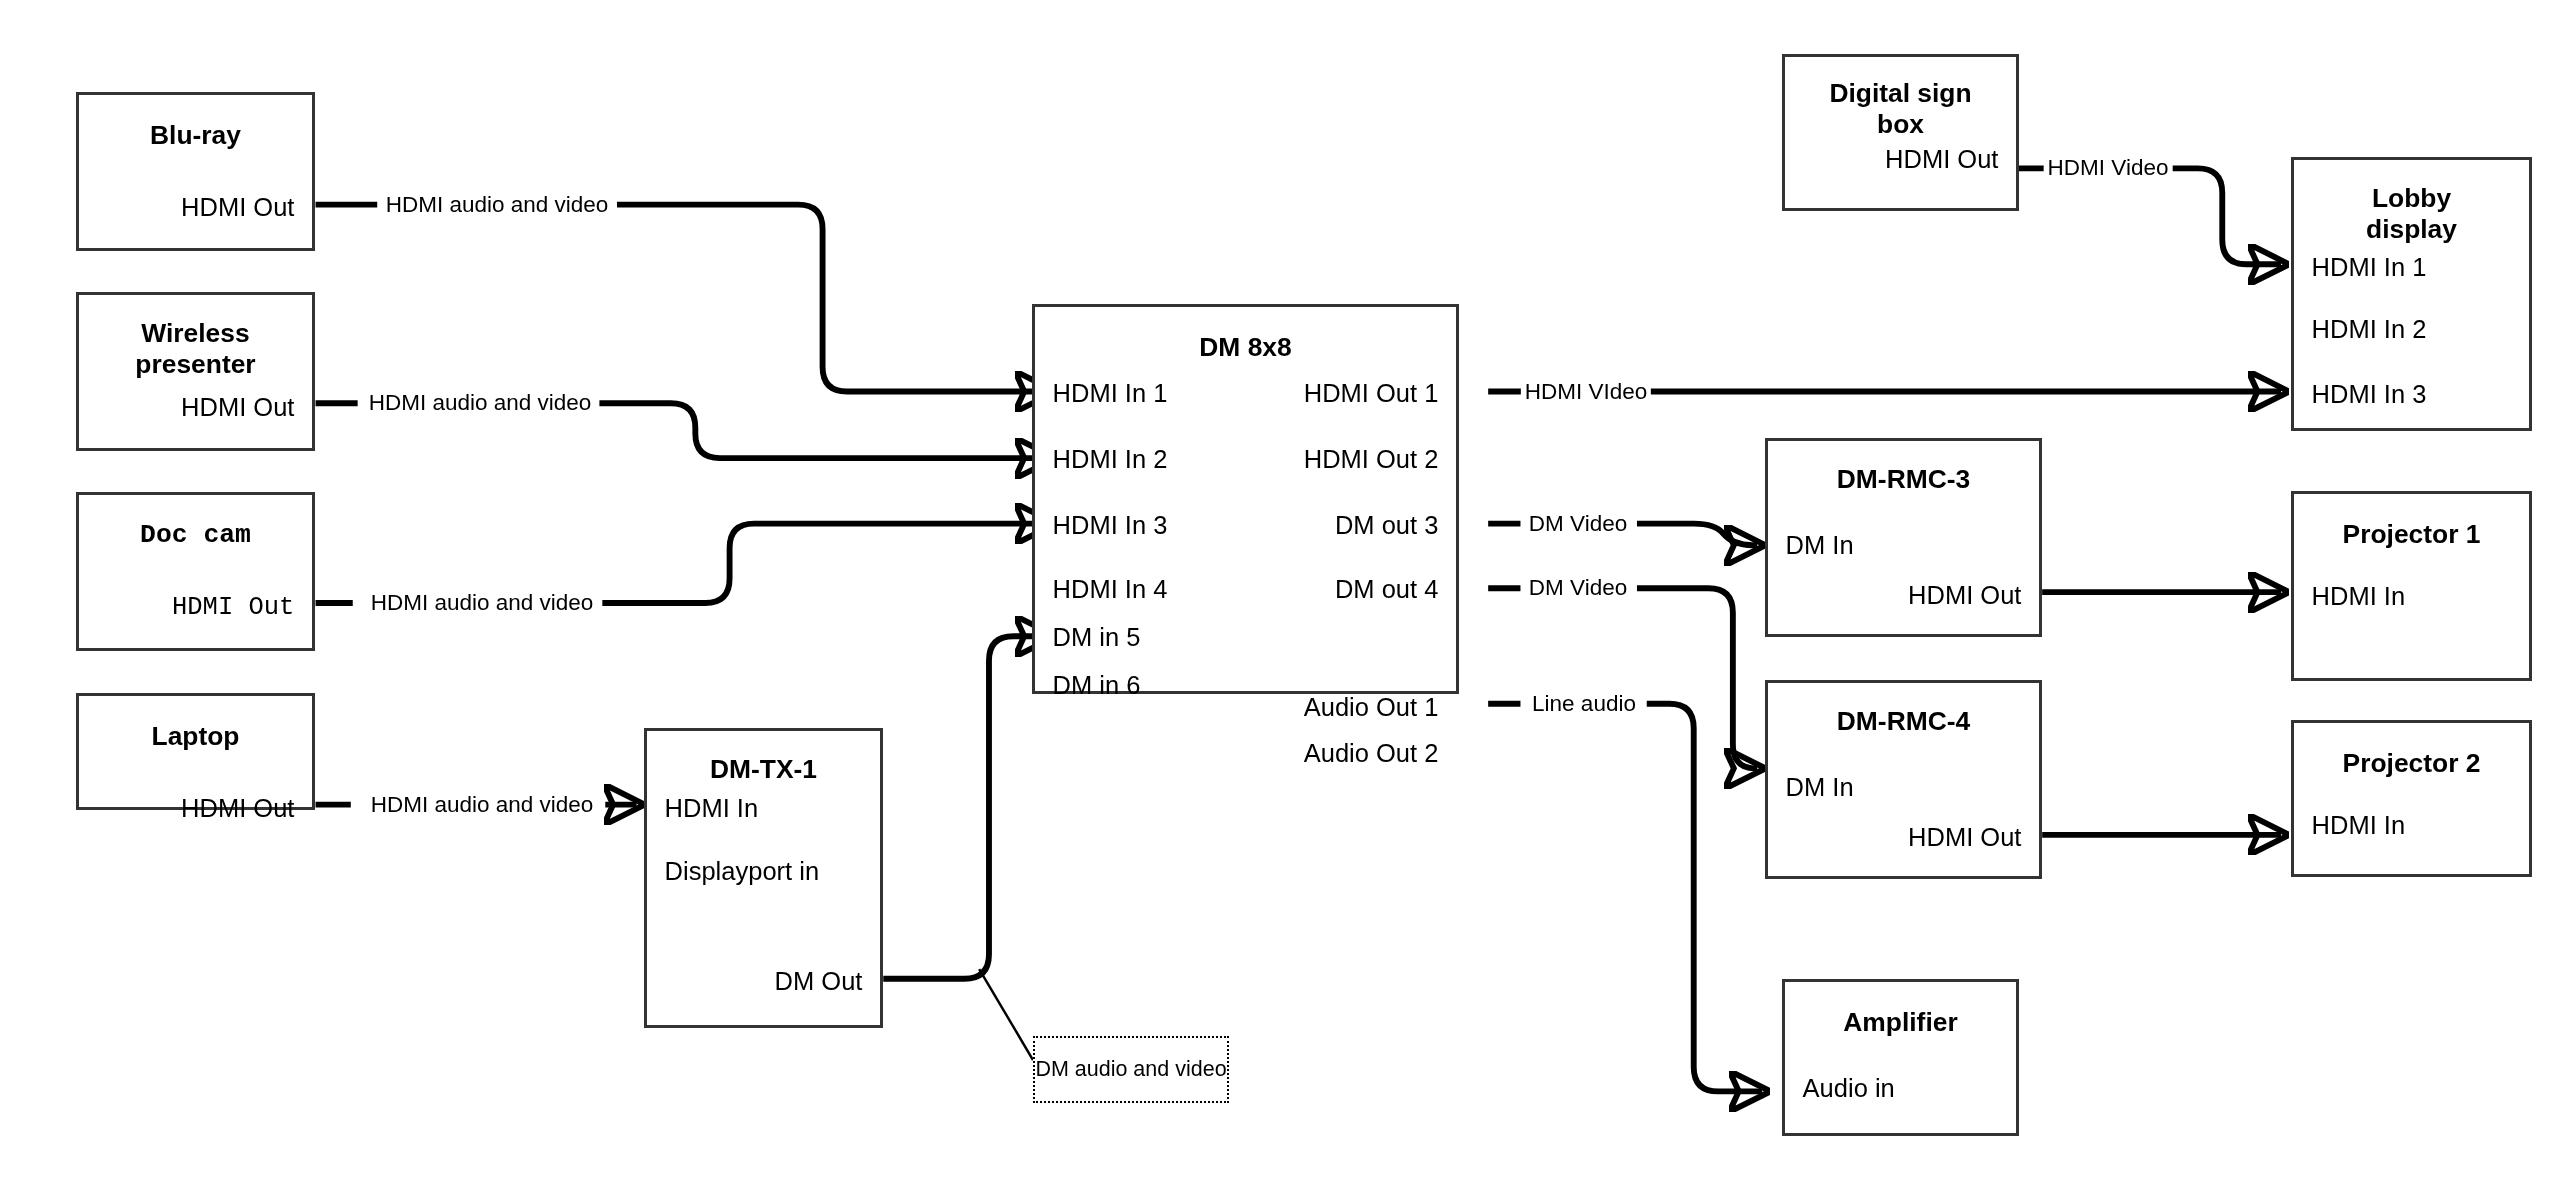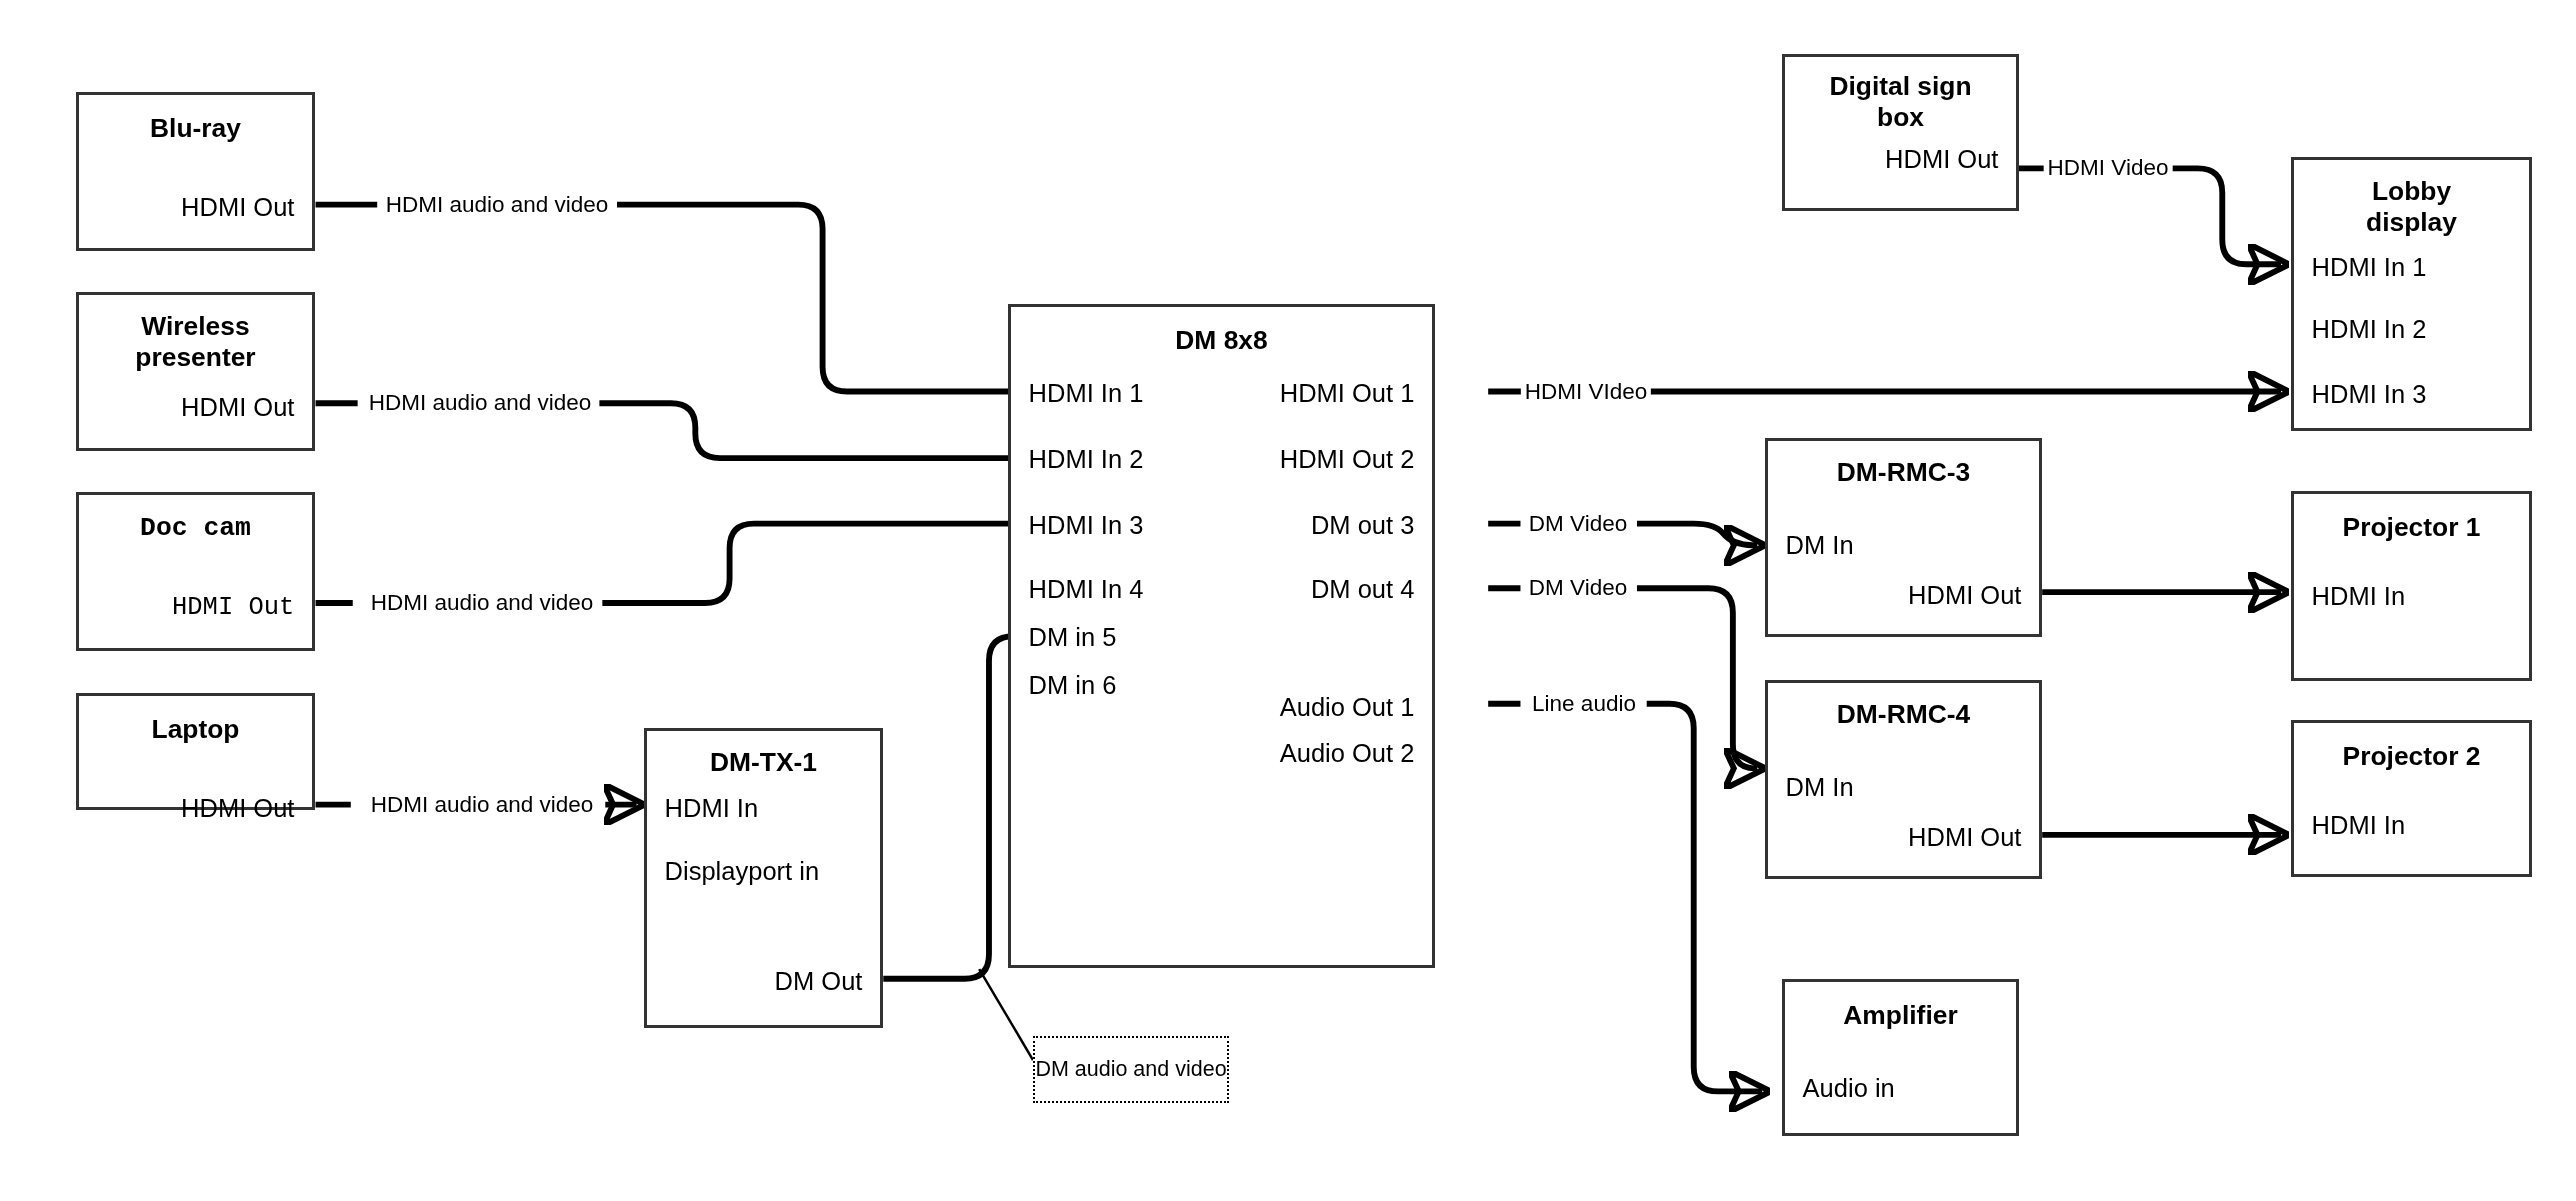--- a/index.html
+++ b/index.html
@@ -26,20 +26,21 @@
   }
   .node-title {
     position: absolute;
     left: 0;
     right: 0;
     text-align: center;
     font-weight: bold;
     font-size: 26.4px;
     line-height: 31px;
     white-space: pre-line;
+    margin-top: 7px;
   }
   .port {
     position: absolute;
     font-size: 25.5px;
     line-height: 29px;
     white-space: nowrap;
   }
   .port.left  { left: 17.6px;  text-align: left; }
   .port.right { right: 17.6px; text-align: right; }
 
@@ -154,21 +155,21 @@
     <div class="port right" style="top:98px;">HDMI Out</div>
   </div>
 
   <div class="node" style="left:644px; top:728px; width:239px; height:300px;">
     <div class="node-title" style="top:15.7px;">DM-TX-1</div>
     <div class="port left" style="top:63px;">HDMI In</div>
     <div class="port left" style="top:126px;">Displayport in</div>
     <div class="port right" style="top:236px;">DM Out</div>
   </div>
 
-  <div class="node" style="left:1008px; top:304px; width:427px; height:664px;">
+  <div class="node" style="left:1032px; top:304px; width:427px; height:390px;">
     <div class="node-title" style="top:17.6px;">DM 8x8</div>
     <div class="port left" style="top:72px;">HDMI In 1</div>
     <div class="port left" style="top:138px;">HDMI In 2</div>
     <div class="port left" style="top:204px;">HDMI In 3</div>
     <div class="port left" style="top:268px;">HDMI In 4</div>
     <div class="port left" style="top:316px;">DM in 5</div>
     <div class="port left" style="top:364px;">DM in 6</div>
 
     <div class="port right" style="top:72px;">HDMI Out 1</div>
     <div class="port right" style="top:138px;">HDMI Out 2</div>

